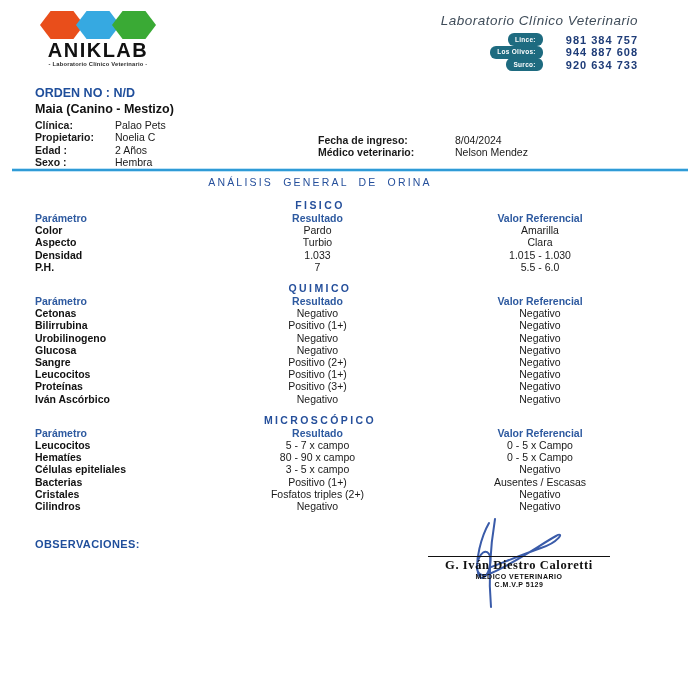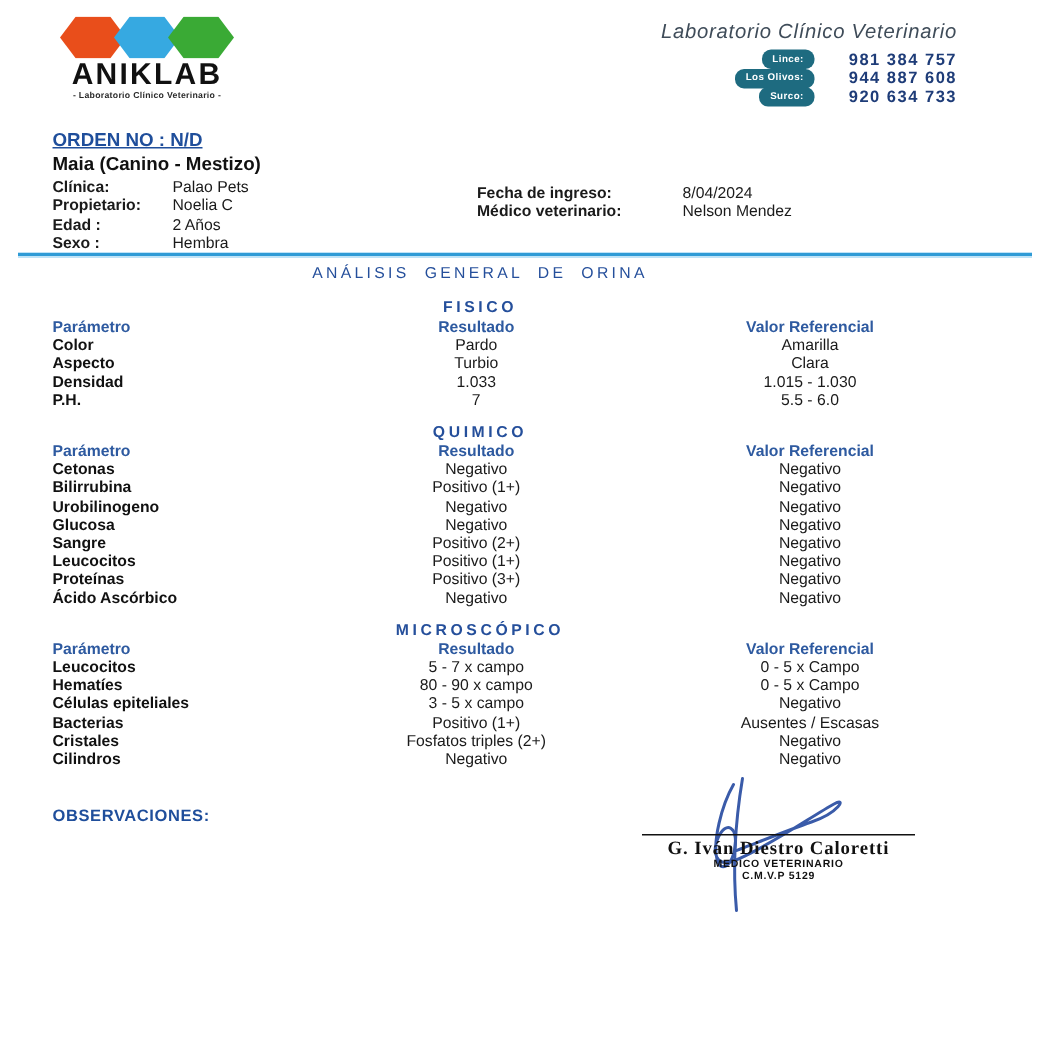--- a/index.html
+++ b/index.html
@@ -20,26 +20,26 @@
   .phone-row{height:10px;line-height:10px;margin-bottom:2.5px;white-space:nowrap;}
   .pill{display:inline-block;background:#1e6b80;color:#fff;font-size:6.5px;font-weight:700;
         padding:1.5px 7px;border-radius:6px;vertical-align:middle;letter-spacing:.3px;}
   .pnum{display:inline-block;min-width:72px;font-size:11px;font-weight:700;color:#1e3c78;
         letter-spacing:1px;margin-left:23px;vertical-align:middle;}
   .webrow{margin-top:5px;font-size:10px;color:#2e3a49;font-weight:600;letter-spacing:.3px;}
   .globe{display:inline-block;vertical-align:-1px;margin-right:4px;}
 
   
   .order{position:absolute;left:35px;top:86px;width:630px;}
-  .order-no{font-size:12.5px;font-weight:700;color:#1f4e9b;text-decoration:underline;}
+  .order-no{font-size:12.5px;font-weight:700;color:#1f4e9b;}
   .patient{font-size:12.5px;font-weight:700;color:#111;margin-top:2px;margin-bottom:3px;}
   .fields{position:relative;}
   .frow{line-height:12.4px;font-size:10.5px;}
   .flabel{display:inline-block;width:80px;font-weight:700;}
-  .fields-right{position:absolute;left:283px;top:4px;}
+  .fields-right{position:absolute;left:283px;top:15px;}
   .fields-right .flabel{width:137px;}
 
   
   .divider{position:absolute;left:12px;right:12px;top:168px;height:4px;
            background:linear-gradient(to bottom,#bfe3f7 0%,#bfe3f7 25%,#2f9bd6 25%,#2f9bd6 75%,#bfe3f7 75%,#bfe3f7 100%);}
 
   
   .report{position:absolute;left:35px;top:176px;width:635px;}
   .report-title{width:570px;text-align:center;font-size:10.5px;font-weight:400;color:#254f9b;
                 letter-spacing:2.2px;word-spacing:5px;margin-bottom:11px;}
@@ -148,21 +148,21 @@
             <div class="cell c2">Negativo</div>
             <div class="cell c0">Sangre</div>
             <div class="cell c1">Positivo (2+)</div>
             <div class="cell c2">Negativo</div>
             <div class="cell c0">Leucocitos</div>
             <div class="cell c1">Positivo (1+)</div>
             <div class="cell c2">Negativo</div>
             <div class="cell c0">Proteínas</div>
             <div class="cell c1">Positivo (3+)</div>
             <div class="cell c2">Negativo</div>
-            <div class="cell c0">Ácido Ascórbico</div>
+            <div class="cell c0">Iván Ascórbico</div>
             <div class="cell c1">Negativo</div>
             <div class="cell c2">Negativo</div>
           </div>
         </div>
         <div class="section">
           <div class="section-head">MICROSCÓPICO</div>
           <div class="grid">
             <div class="col-head c0">Parámetro</div>
             <div class="col-head c1">Resultado</div>
             <div class="col-head c2">Valor Referencial</div>

